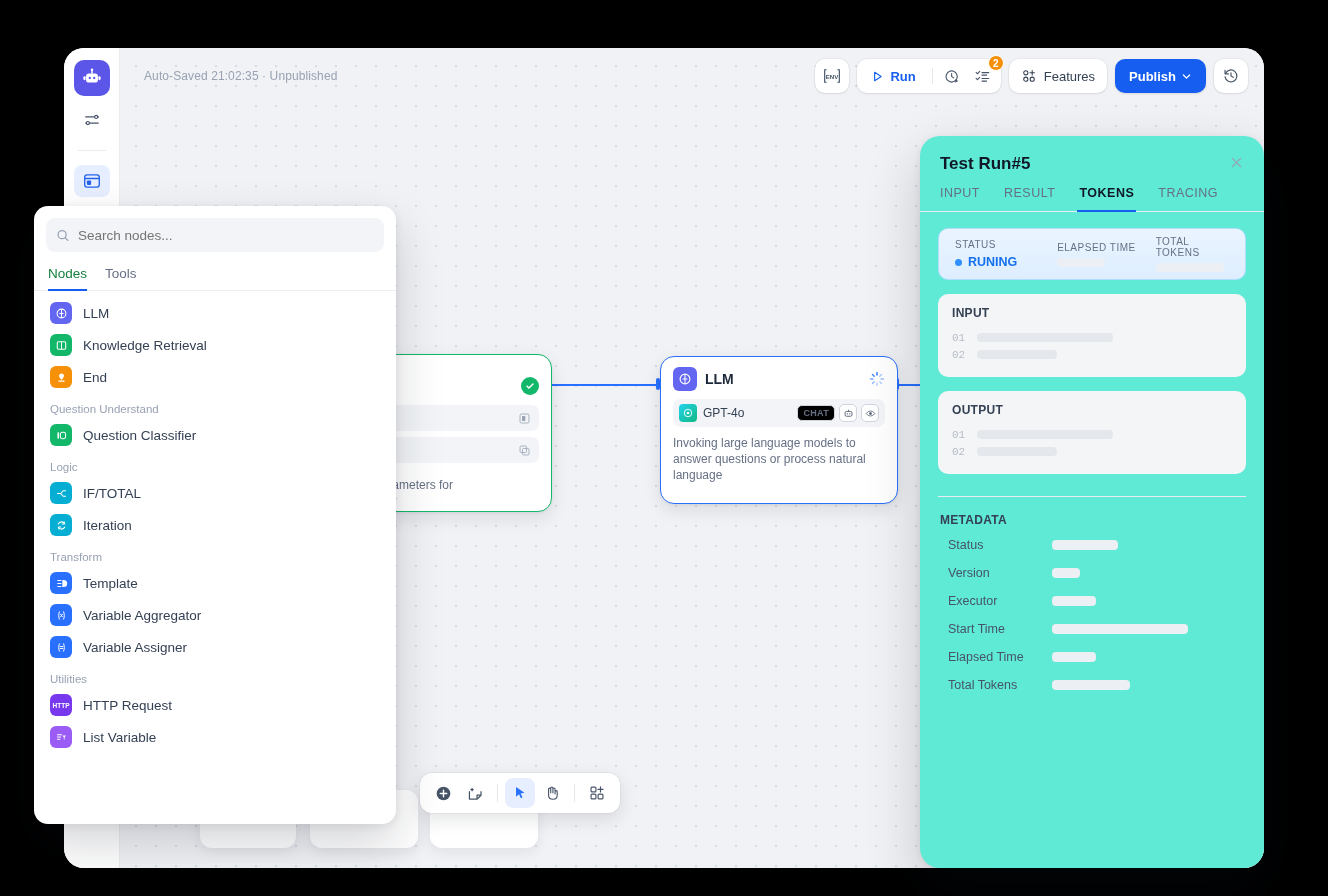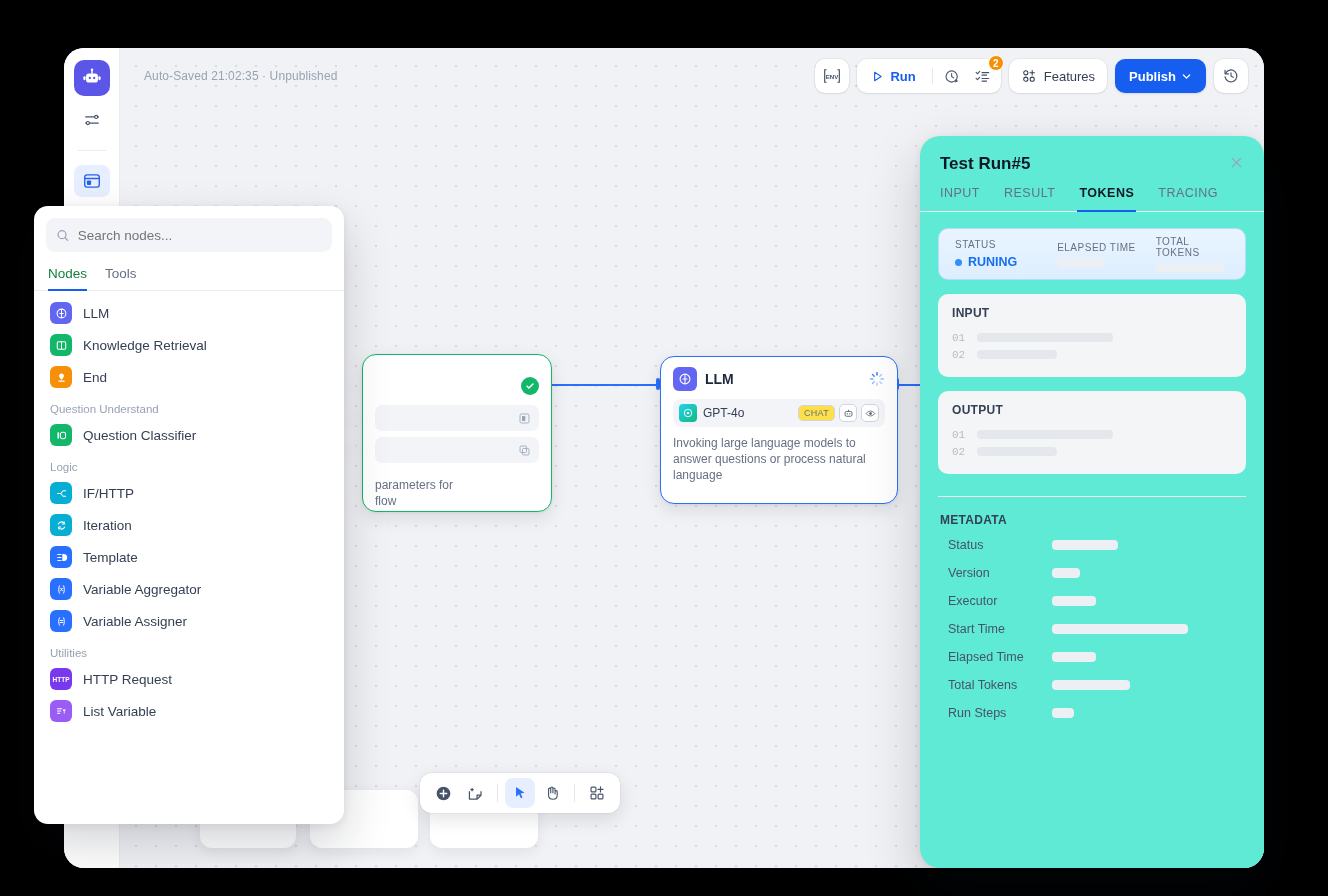--- a/index.html
+++ b/index.html
@@ -115,22 +115,22 @@
     border: 1.5px solid #2970ff; border-radius: 14px;
   }
   .model-row {
     margin: 2px 12px 0; height: 28px; background: #f2f4f7; border-radius: 8px;
     display: flex; align-items: center; gap: 6px; padding: 0 6px;
   }
   .model-ico { width: 18px; height: 18px; border-radius: 4px; background: linear-gradient(135deg,#22d3ee,#10b981); display:flex; align-items:center; justify-content:center; flex:none; }
   .model-name { font-size: 12px; color: #344054; }
   .tag-grp { margin-left: auto; display: flex; align-items: center; gap: 4px; }
   .tag {
-    font-size: 9px; font-weight: 400; color: #667085; border: 1px solid #d0d5dd;
-    background: #fde047; border-radius: 5px; padding: 2px 5px; letter-spacing: .3px;
+    font-size: 9px; font-weight: 700; color: #667085; border: 1px solid #d0d5dd;
+    background: #000000; border-radius: 5px; padding: 2px 5px; letter-spacing: .3px;
   }
   .tag-ico {
     width: 18px; height: 18px; border: 1px solid #d0d5dd; background: #fff;
     border-radius: 5px; display:flex; align-items:center; justify-content:center; color:#475467;
   }
   .spinner { position: absolute; right: 12px; top: 14px; width: 16px; height: 16px; }
 
   
   .node-end { left: 845px; top: 310px; width: 150px; height: 148px; }
   .out-label { font-size: 10px; color: #98a2b3; font-weight: 600; letter-spacing: .4px; padding: 2px 12px 4px; }
@@ -167,21 +167,21 @@
   .mini-card { position: absolute; background: #fff; border-radius: 12px; box-shadow: 0 4px 14px rgba(16,24,40,.08); }
 
   
   .scroll-thumb {
     position: absolute; left: 913px; top: 490px; width: 5px; height: 30px;
     border-radius: 3px; background: #cfd4dc; z-index: 2;
   }
 
   
   .picker {
-    position: absolute; left: 34px; top: 206px; width: 310px; height: 618px;
+    position: absolute; left: 34px; top: 206px; width: 362px; height: 618px;
     background: #fff; border-radius: 14px; z-index: 20;
     box-shadow: 0 20px 48px rgba(16,24,40,.18), 0 2px 8px rgba(16,24,40,.08);
     overflow: hidden;
   }
   .search-wrap { padding: 12px 12px 8px; }
   .search-box {
     height: 34px; background: #f2f4f7; border-radius: 9px;
     display: flex; align-items: center; gap: 8px; padding: 0 10px;
   }
   .search-input {
@@ -564,33 +564,34 @@
         <span class="nlabel">Question Classifier</span>
       </div>
 
       <div class="grp-title">Logic</div>
       <div class="nitem">
         <span class="nicon" style="background:#06aed4;">
           <svg width="13" height="13" viewBox="0 0 16 16">
               <path d="M3 8h4l3-3.4h3M7 8l3 3.4h3" stroke="#fff" stroke-width="1.3" fill="none" stroke-linecap="round" stroke-linejoin="round"></path>
             </svg>
         </span>
-        <span class="nlabel">IF/HTTP</span>
+        <span class="nlabel">IF/TOTAL</span>
       </div>
       <div class="nitem">
         <span class="nicon" style="background:#06aed4;">
           <svg width="13" height="13" viewBox="0 0 16 16">
               <path d="M4 6.2A4.4 4.4 0 0 1 12 6" stroke="#fff" stroke-width="1.3" fill="none" stroke-linecap="round"></path>
               <path d="M12 9.8A4.4 4.4 0 0 1 4 10" stroke="#fff" stroke-width="1.3" fill="none" stroke-linecap="round"></path>
               <path d="M11.4 3.6v2.6h-2.6M4.6 12.4V9.8h2.6" stroke="#fff" stroke-width="1.2" fill="none" stroke-linecap="round" stroke-linejoin="round"></path>
             </svg>
         </span>
         <span class="nlabel">Iteration</span>
       </div>
 
+      <div class="grp-title">Transform</div>
       <div class="nitem">
         <span class="nicon" style="background:#2970ff;">
           <svg width="13" height="13" viewBox="0 0 16 16">
               <path d="M3.4 4.4h4M3.4 8h4M3.4 11.6h4" stroke="#fff" stroke-width="1.3" stroke-linecap="round"></path>
               <path d="M9 3.6h1.6a2.8 2.8 0 0 1 0 8.8H9z" fill="#fff"></path>
             </svg>
         </span>
         <span class="nlabel">Template</span>
       </div>
       <div class="nitem">
@@ -708,19 +709,15 @@
       <span class="meta-val" style="width:136px;"></span>
     </div>
     <div class="meta-row">
       <span class="meta-key">Elapsed Time</span>
       <span class="meta-val" style="width:44px;"></span>
     </div>
     <div class="meta-row">
       <span class="meta-key">Total Tokens</span>
       <span class="meta-val" style="width:78px;"></span>
     </div>
-    <div class="meta-row">
-      <span class="meta-key">Run Steps</span>
-      <span class="meta-val" style="width:22px;"></span>
-    </div>
   </div>
 
 </div>
 
 </body></html>

